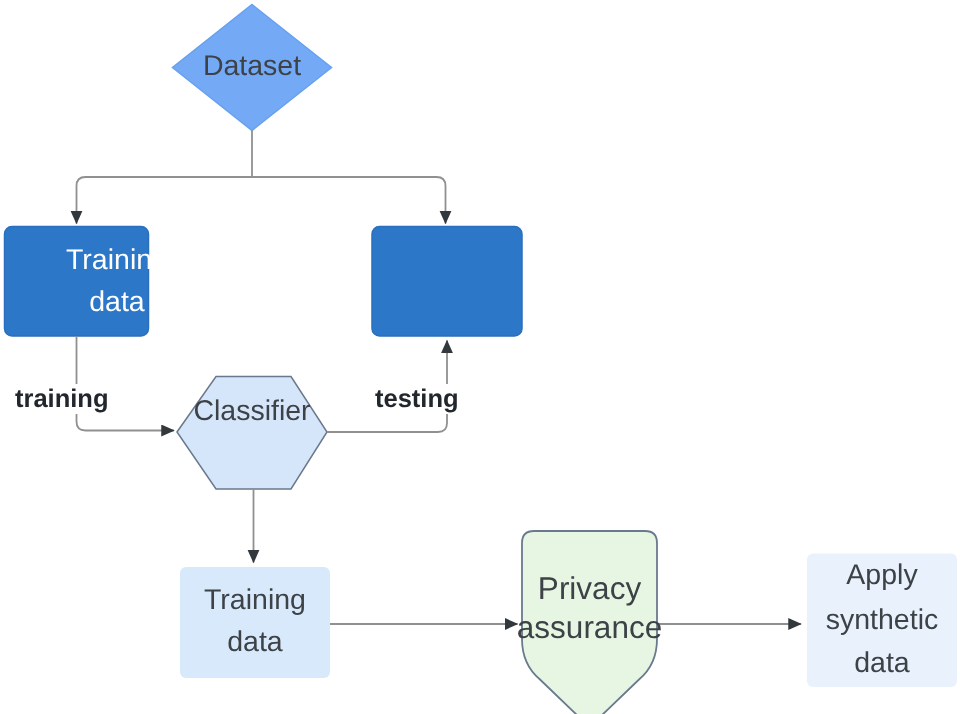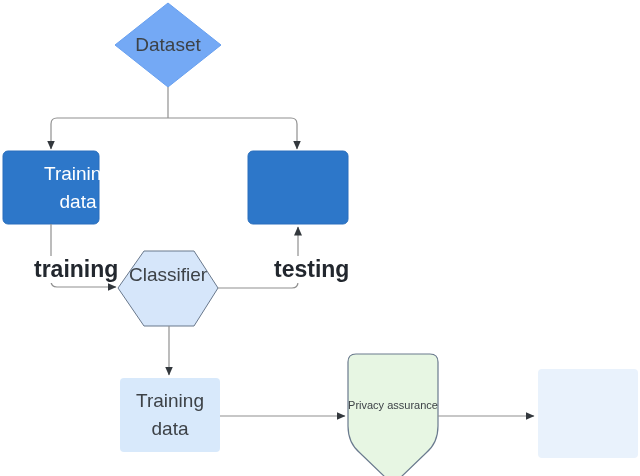--- a/index.html
+++ b/index.html
@@ -11,25 +11,25 @@
   .node-label{
     position:absolute;display:flex;align-items:center;justify-content:center;
     text-align:center;font-size:19px;line-height:1.45;color:#3d4247;
     pointer-events:none;white-space:pre-line;
   }
   .lbl-dataset{left:115px;top:3px;width:106px;height:84px;}
   .lbl-training{left:3px;top:151px;width:96px;height:73px;color:#ffffff;padding-left:27px;}
   .lbl-testing{left:248px;top:151px;width:100px;height:73px;color:#ffffff;}
   .lbl-classifier{left:118px;top:237px;width:100px;height:75px;}
   .lbl-synthetic{left:120px;top:378px;width:100px;height:74px;}
-  .lbl-privacy{left:348px;top:382px;width:90px;height:48px;font-size:11px;line-height:1.25;}
+  .lbl-privacy{left:348px;top:382px;width:90px;height:48px;font-size:21px;line-height:1.25;}
   .lbl-apply{left:538px;top:369px;width:100px;height:89px;line-height:1.55;}
   .edge-label{
-    position:absolute;font-size:23px;font-weight:700;color:#22272e;
-    background:#ffffff;padding:0 2px;pointer-events:none;margin-left:24px;
+    position:absolute;font-size:17px;font-weight:700;color:#22272e;
+    background:#ffffff;padding:0 2px;pointer-events:none;
   }
   .edge-label-training{left:8px;top:256px;}
   .edge-label-testing{left:248px;top:256px;}
 </style>
 </head>
 <body>
 
 <div id="canvas">
 
   <svg id="shape-layer" width="640" height="476" viewBox="0 0 640 476">
@@ -56,17 +56,18 @@
     <path fill="none" d="M169,326 V375" stroke-width="1.2" marker-end="url(#arrow)" stroke="#909090"></path>
     <path fill="none" d="M220,416 H345" stroke-width="1.2" marker-end="url(#arrow)" stroke="#909090"></path>
     <path fill="none" d="M438,416 H534" stroke-width="1.2" marker-end="url(#arrow)" stroke="#909090"></path>
   </svg>
 
   <div class="node-label lbl-dataset">Dataset</div>
   <div class="node-label lbl-training">Training data</div>
   <div class="node-label lbl-classifier">Classifier</div>
   <div class="node-label lbl-synthetic">Training data</div>
   <div class="node-label lbl-privacy">Privacy assurance</div>
+  <div class="node-label lbl-apply">Apply synthetic data</div>
 
   <div class="edge-label edge-label-training">training</div>
   <div class="edge-label edge-label-testing">testing</div>
 
 </div>
 
 </body></html>

